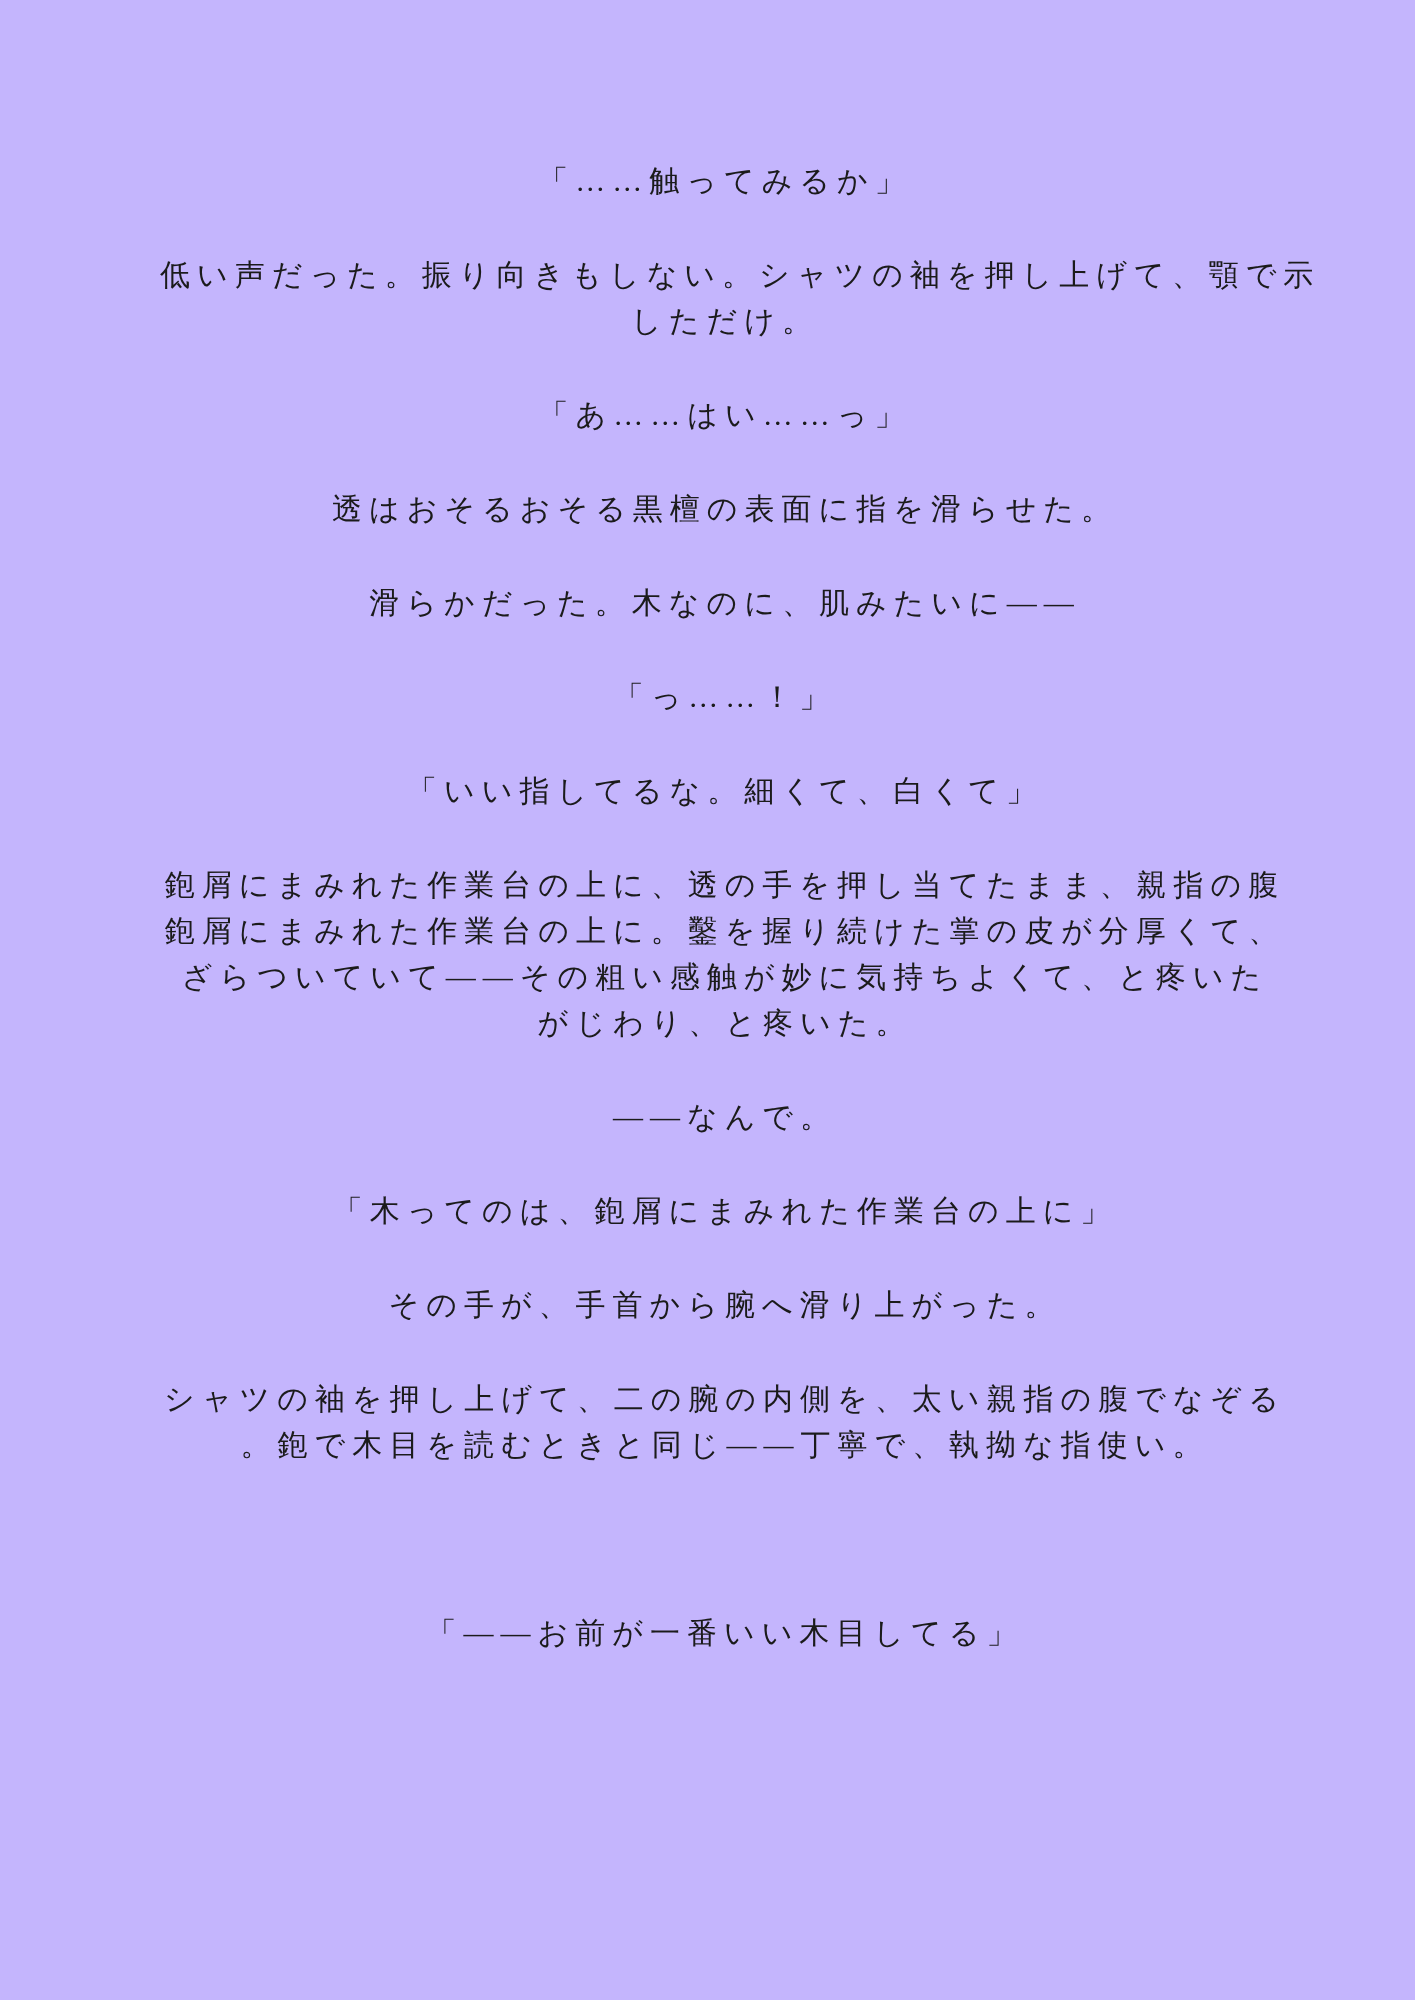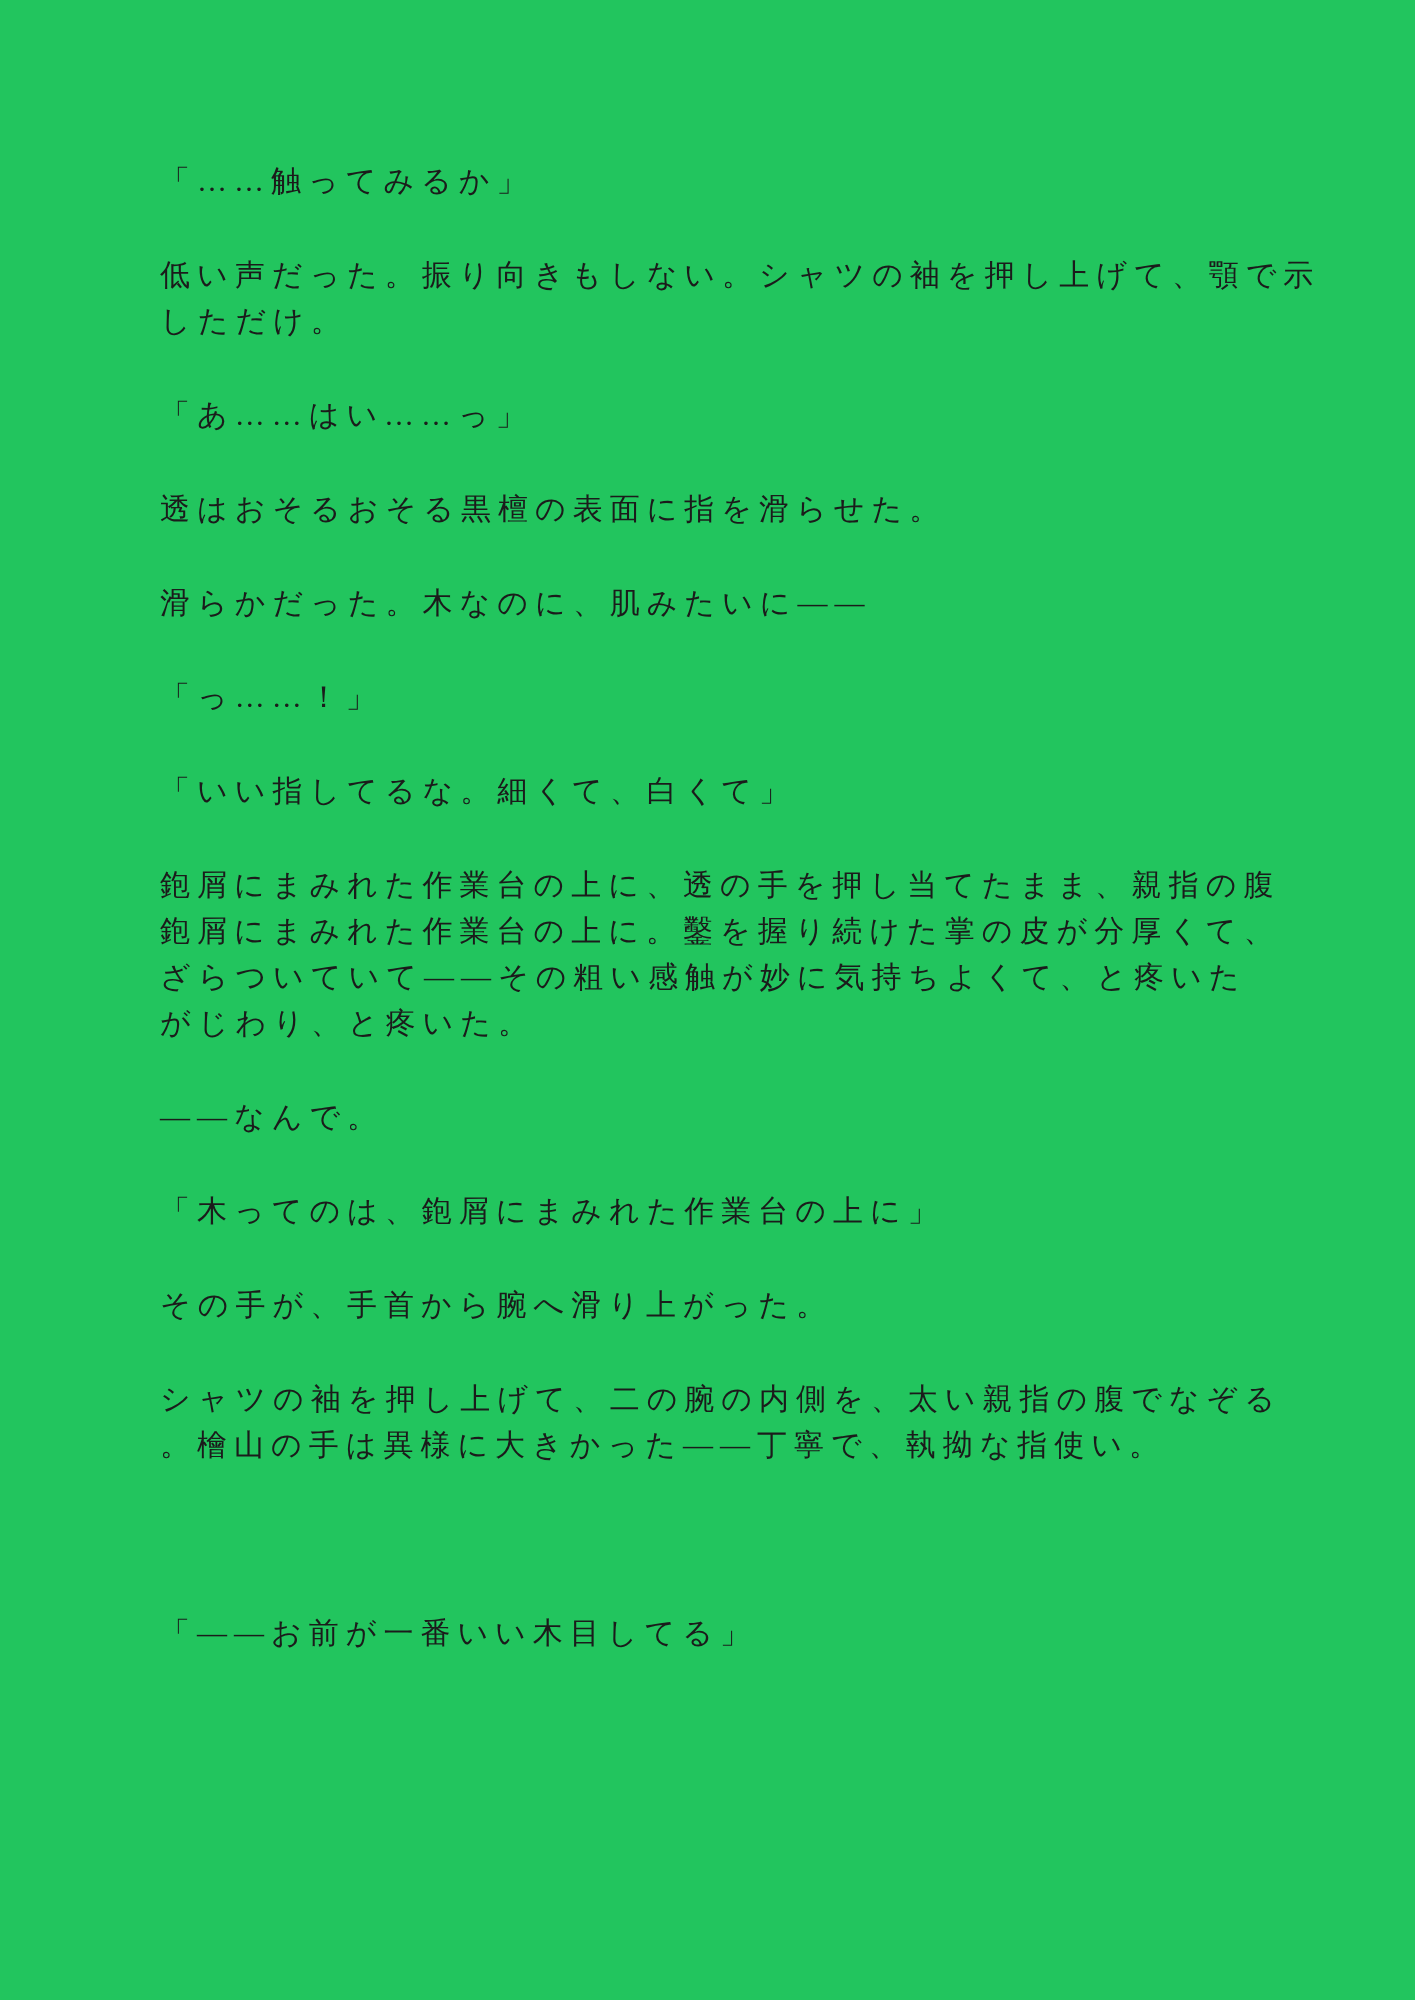--- a/index.html
+++ b/index.html
@@ -10,21 +10,22 @@
   body {
     width: 1415px;
     height: 2000px;
     position: relative;
     font-family: "Liberation Serif", "DejaVu Serif", serif;
     overflow: hidden;
   }
   .page {
     position: absolute;
     inset: 0;
-    background: #22c55e;
+    background: #c4b5fd;
+    text-align: center;
   }
   .text-block {
     position: absolute;
     left: 160px;
     top: 158px;
     width: 1130px;
   }
   .paragraph {
     margin: 0 0 48px 0;
   }
@@ -80,20 +81,20 @@
         <div class="line">――なんで。</div>
       </div>
       <div class="paragraph">
         <div class="line">「木ってのは、鉋屑にまみれた作業台の上に」</div>
       </div>
       <div class="paragraph">
         <div class="line">その手が、手首から腕へ滑り上がった。</div>
       </div>
       <div class="paragraph">
         <div class="line">シャツの袖を押し上げて、二の腕の内側を、太い親指の腹でなぞる</div>
-        <div class="line">。檜山の手は異様に大きかった――丁寧で、執拗な指使い。</div>
+        <div class="line">。鉋で木目を読むときと同じ――丁寧で、執拗な指使い。</div>
       </div>
       <div class="spacer"></div>
       <div class="paragraph">
         <div class="line">「――お前が一番いい木目してる」</div>
       </div>
     </div>
 </div>
 
 </body></html>

